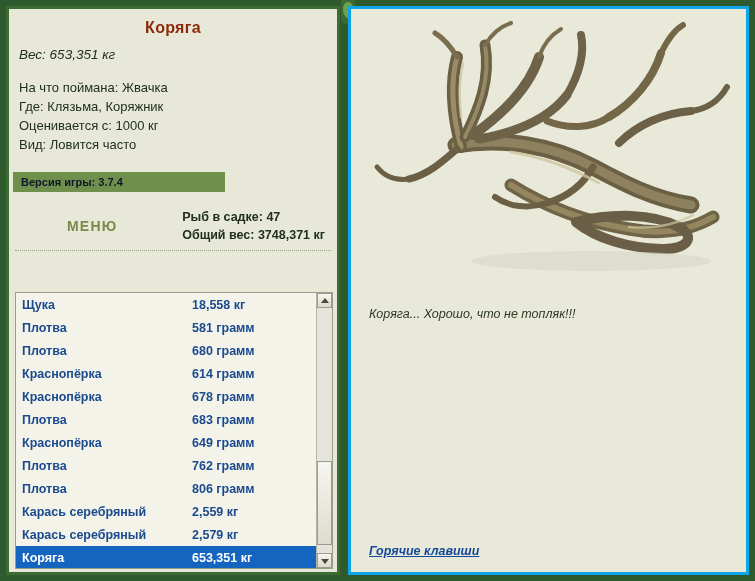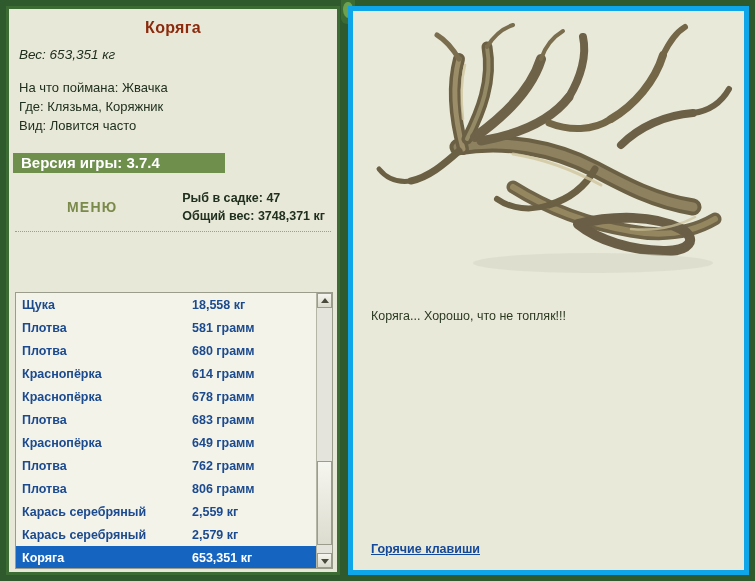--- a/index.html
+++ b/index.html
@@ -52,22 +52,22 @@
     font-style: italic;
   }
   .info-row {
     white-space: nowrap;
   }
   .version-bar {
     margin: 18px 0 0 4px;
     width: 212px;
     height: 20px;
     background: #6f8f4c;
-    color: #ffffff;
-    font-size: 15px;
+    color: #0f172a;
+    font-size: 11px;
     font-weight: bold;
     line-height: 20px;
     padding-left: 8px;
     box-sizing: border-box;
   }
   .menu-row {
     position: relative;
     height: 40px;
     margin-top: 16px;
     padding: 0 12px 0 10px;
@@ -180,23 +180,24 @@
     box-sizing: border-box;
   }
   
   .right-panel {
     position: absolute;
     left: 348px;
     top: 6px;
     width: 401px;
     height: 569px;
     background: #e9e9da;
-    border: 5px solid #0ea5e9;
-    box-sizing: border-box;
-    overflow: hidden;
+    border: 3px solid #0ea5e9;
+    box-sizing: border-box;
+    overflow: hidden;
+    font-style: italic;
   }
   .snag-art {
     position: absolute;
     left: 10px;
     top: 8px;
     width: 380px;
     height: 268px;
   }
   .snag-caption {
     position: absolute;
@@ -244,20 +245,21 @@
   <div class="notch-leaf"></div>
 
   <div class="left-panel">
 
     <div class="catch-title">Коряга</div>
 
     <div class="catch-info">
       <div class="catch-weight info-row">Вес: 653,351 кг</div>
       <div class="info-row">На что поймана: Жвачка</div>
       <div class="info-row">Где: Клязьма, Коряжник</div>
+      <div class="info-row">Оценивается с: 1000 кг</div>
       <div class="info-row">Вид: Ловится часто</div>
     </div>
 
     <div class="version-bar">Версия игры: 3.7.4</div>
 
     <div class="menu-row">
       <div class="menu-label">МЕНЮ</div>
       <div class="keeper-stats">
         <div>Рыб в садке: 47</div>
         <div>Общий вес: 3748,371 кг</div>

